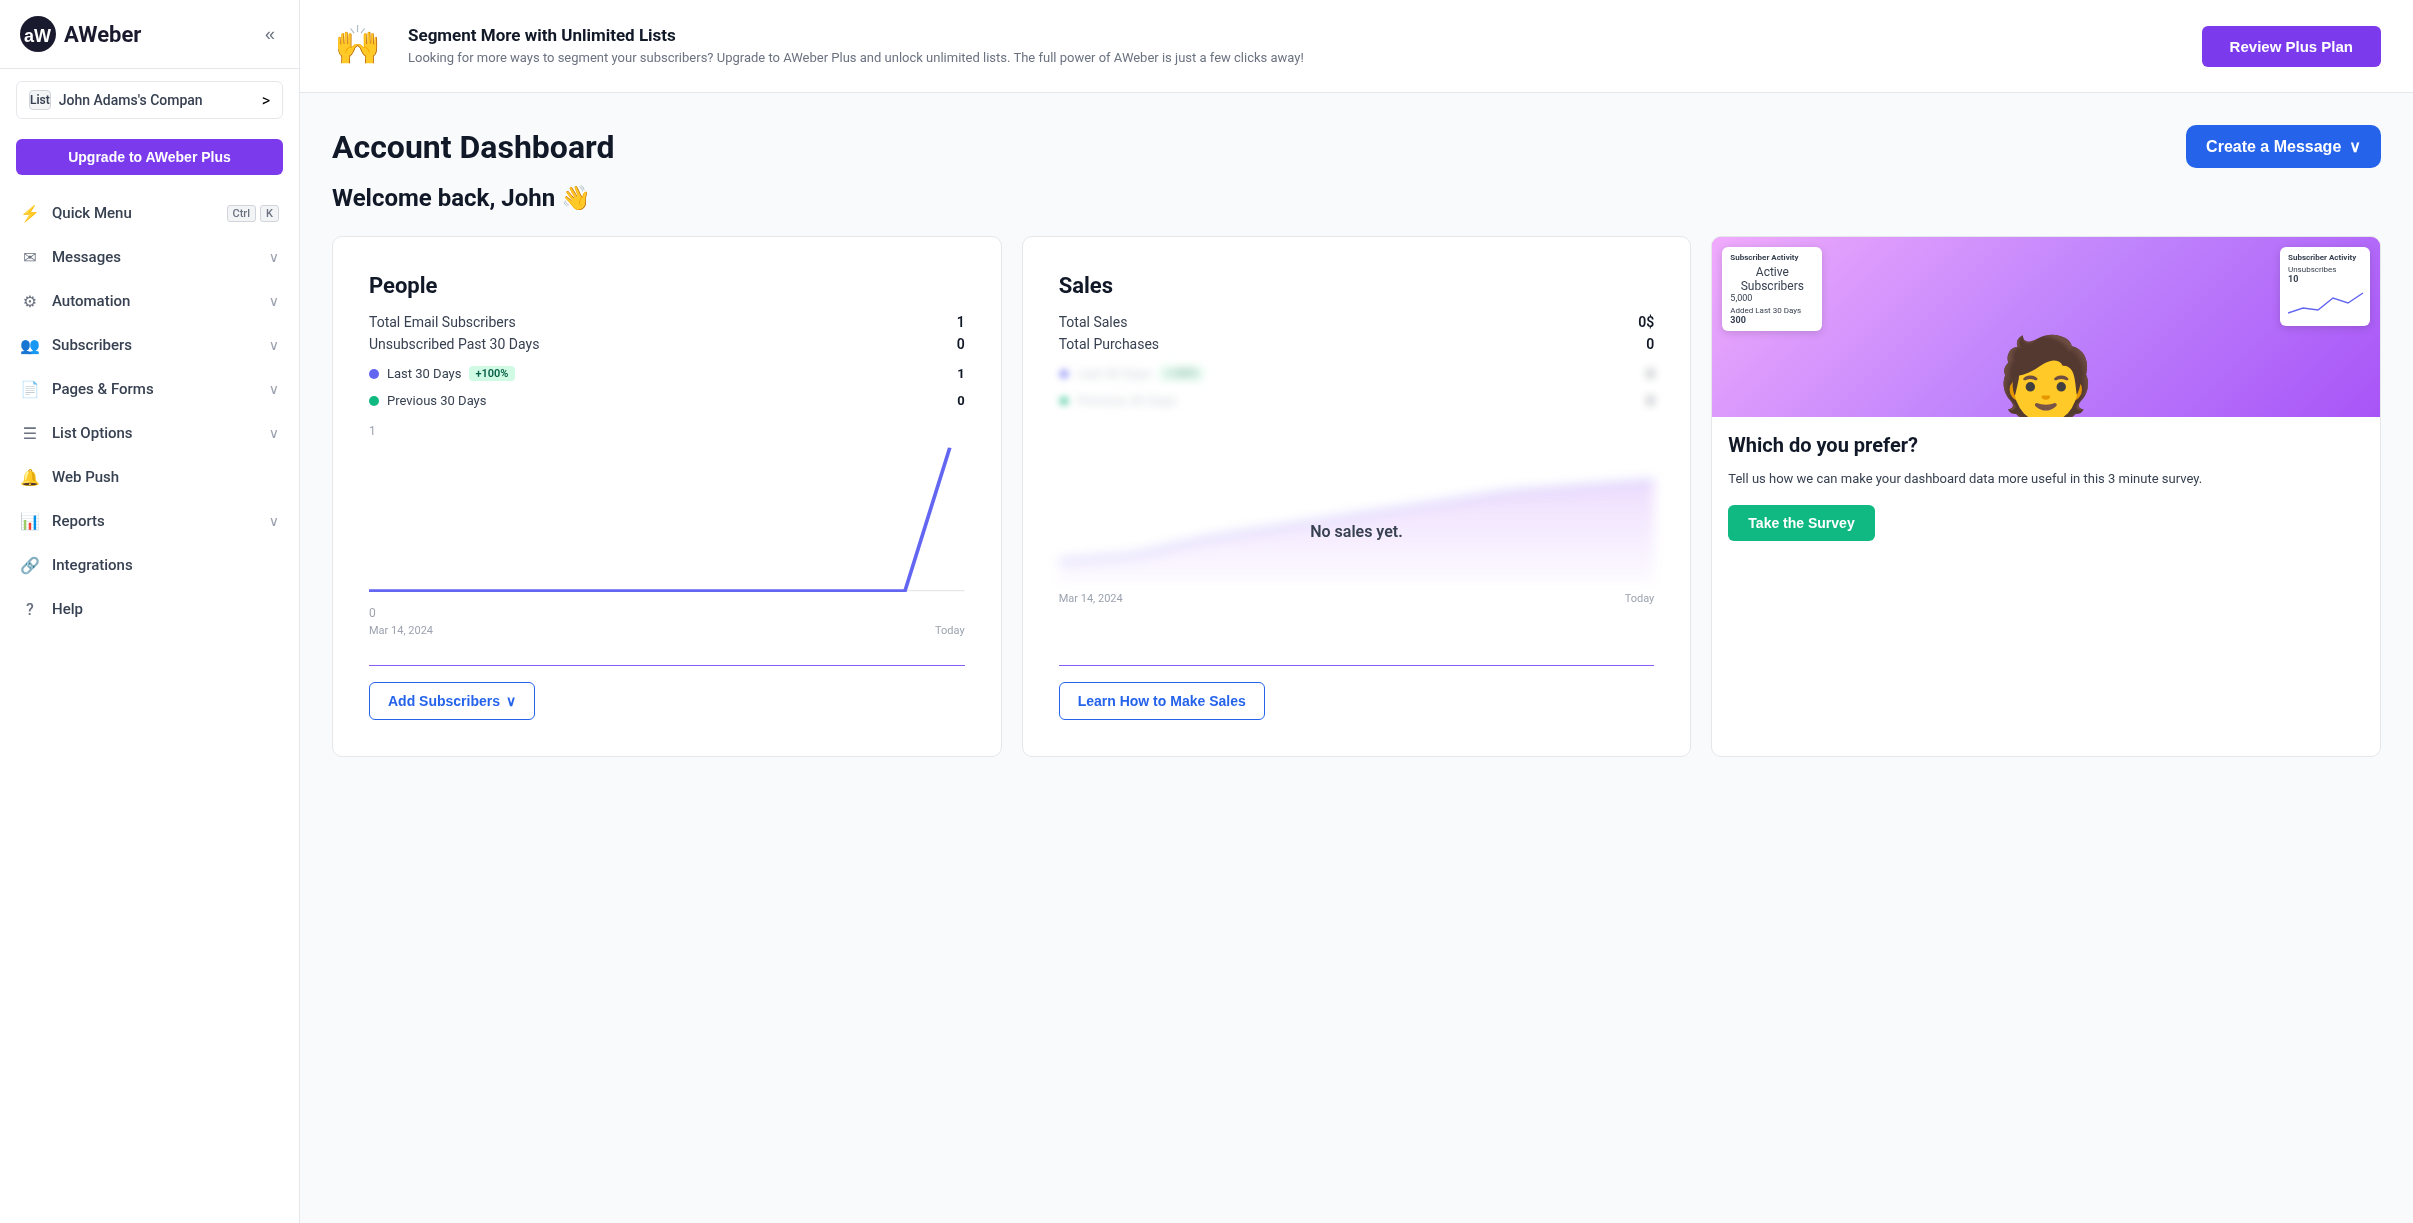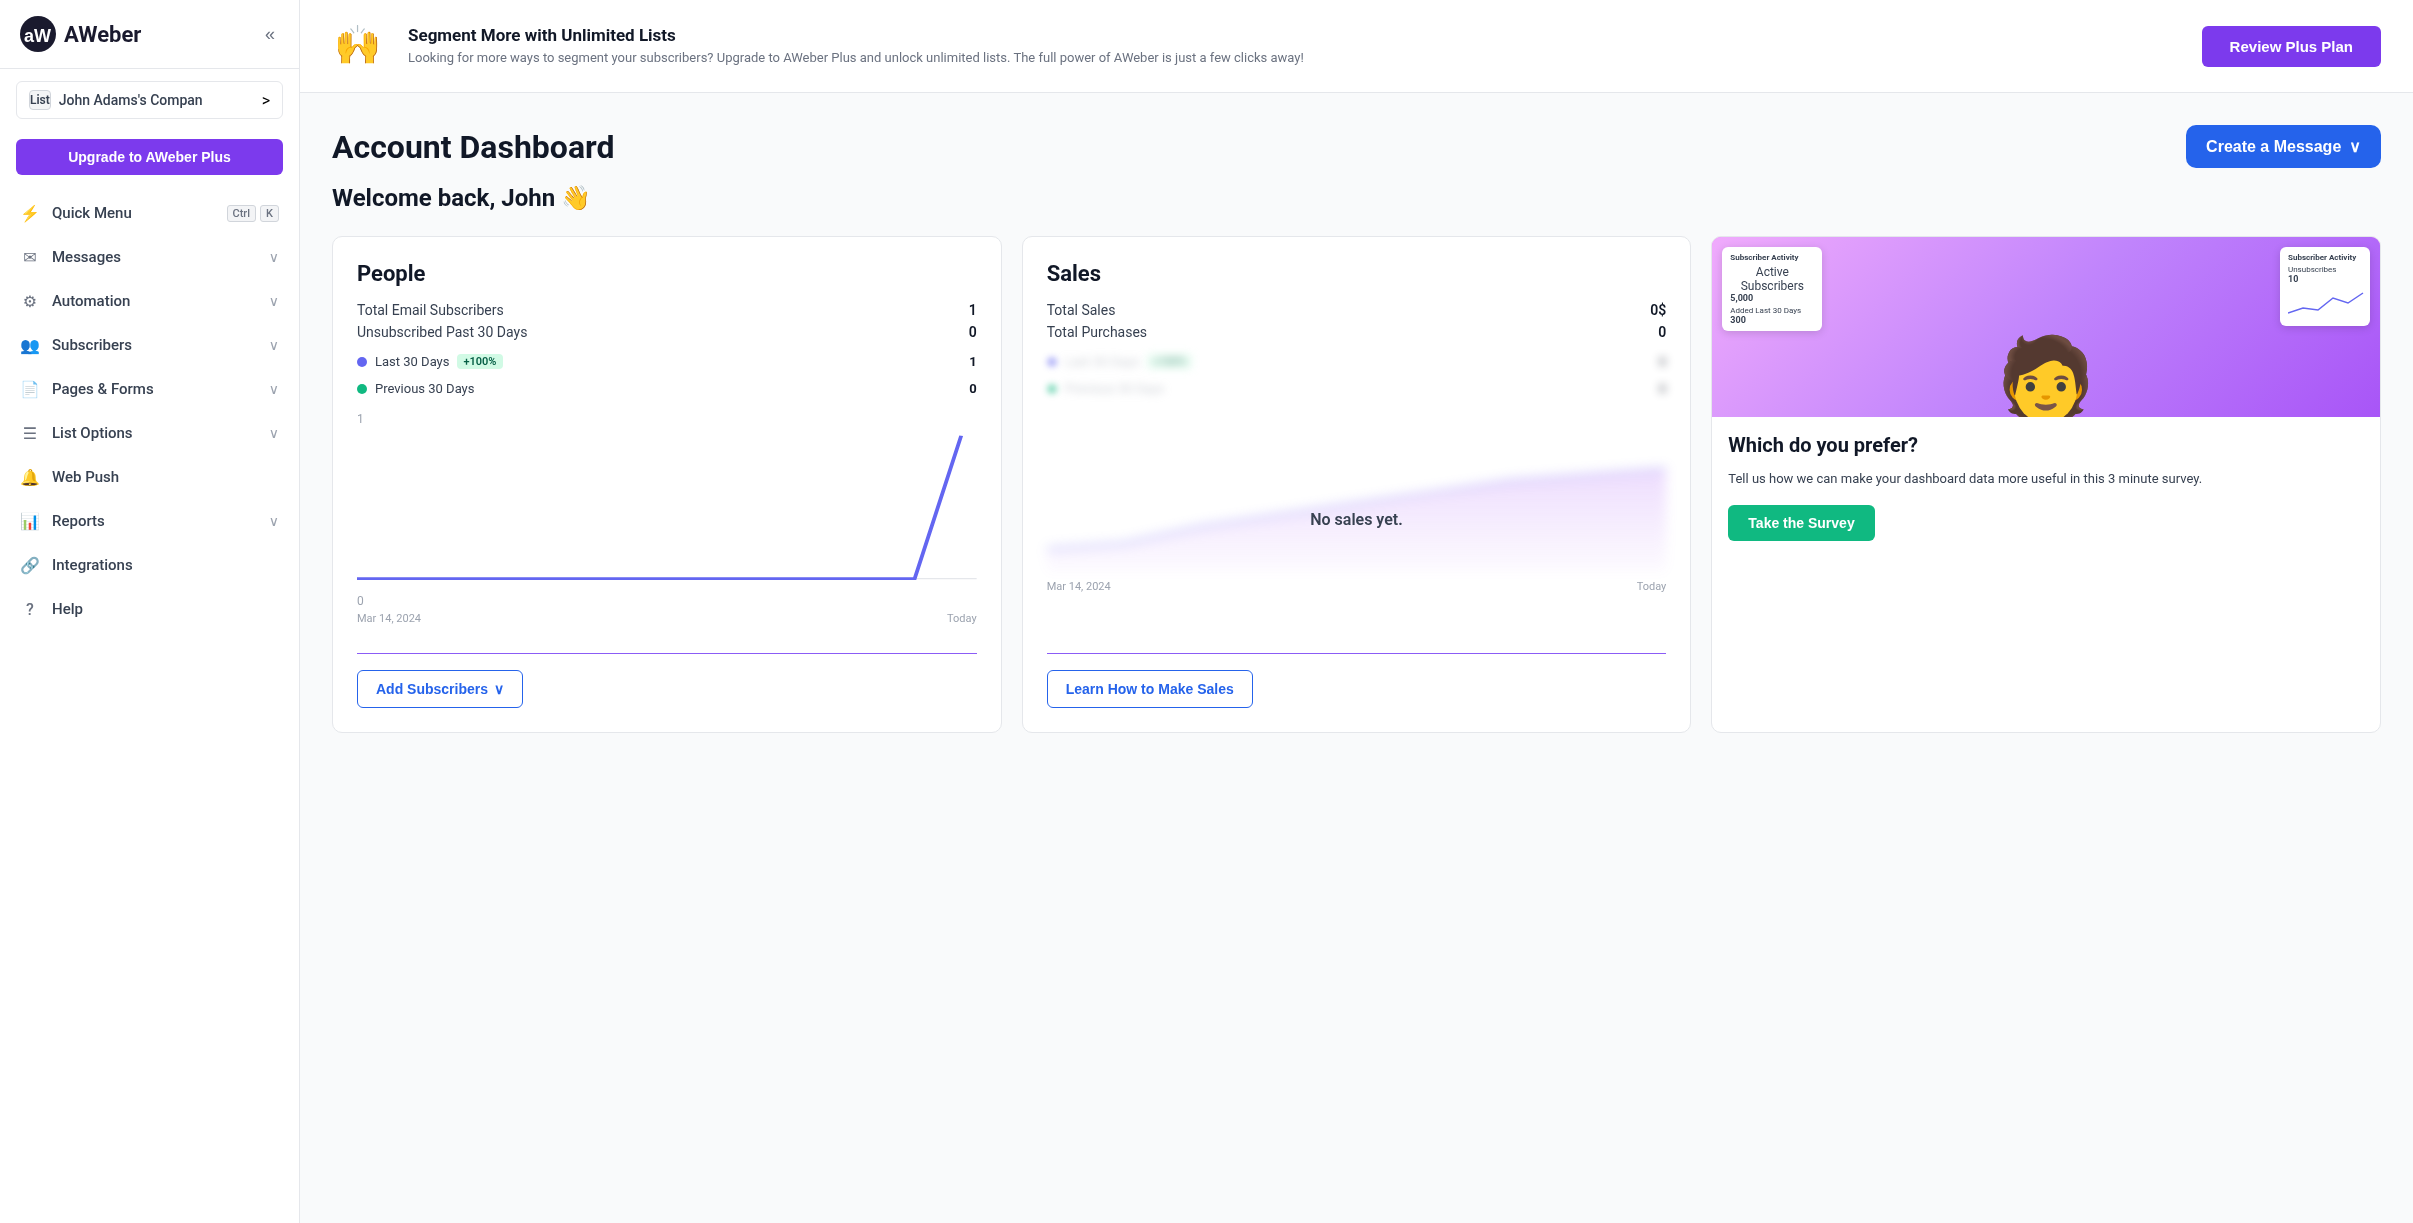--- a/index.html
+++ b/index.html
@@ -210,21 +210,21 @@
     .cards-row {
       display: grid;
       grid-template-columns: 1fr 1fr 1fr;
       gap: 20px;
       padding: 0 32px 32px;
     }
     .card {
       background: #fff;
       border: 1px solid #e5e7eb;
       border-radius: 10px;
-      padding: 24px;
+      padding: 36px;
       display: flex;
       flex-direction: column;
     }
     .card-title {
       font-size: 22px;
       font-weight: 700;
       color: #111827;
       margin-bottom: 16px;
     }
     .stat-row {
@@ -638,21 +638,21 @@
         </button>
       </div>
     </div>
 
     <div class="survey-card">
       <div class="survey-image">
         <div class="survey-image-inner">
           <div class="survey-mockup">
             <div style="font-weight:700;font-size:8px;margin-bottom:3px;">Subscriber Activity</div>
             <div style="font-size:12px;text-align:center;">Active Subscribers</div>
-            <div style="font-weight:700;">5,000</div>
+            <div style="font-weight:400;">5,000</div>
             <div style="font-size:8px;margin-top:3px;">Added Last 30 Days</div>
             <div style="font-weight:700;">300</div>
           </div>
           <div class="survey-mockup2">
             <div style="font-weight:700;font-size:8px;margin-bottom:3px;">Subscriber Activity</div>
             <div style="font-size:8px;">Unsubscribes</div>
             <div style="font-weight:700;">10</div>
             <svg width="80" height="30" viewBox="0 0 80 30" style="margin-top:4px">
               <polyline points="0,25 15,20 30,22 45,10 60,15 75,5" fill="none" stroke="#6366f1" stroke-width="1.5"></polyline>
             </svg>

